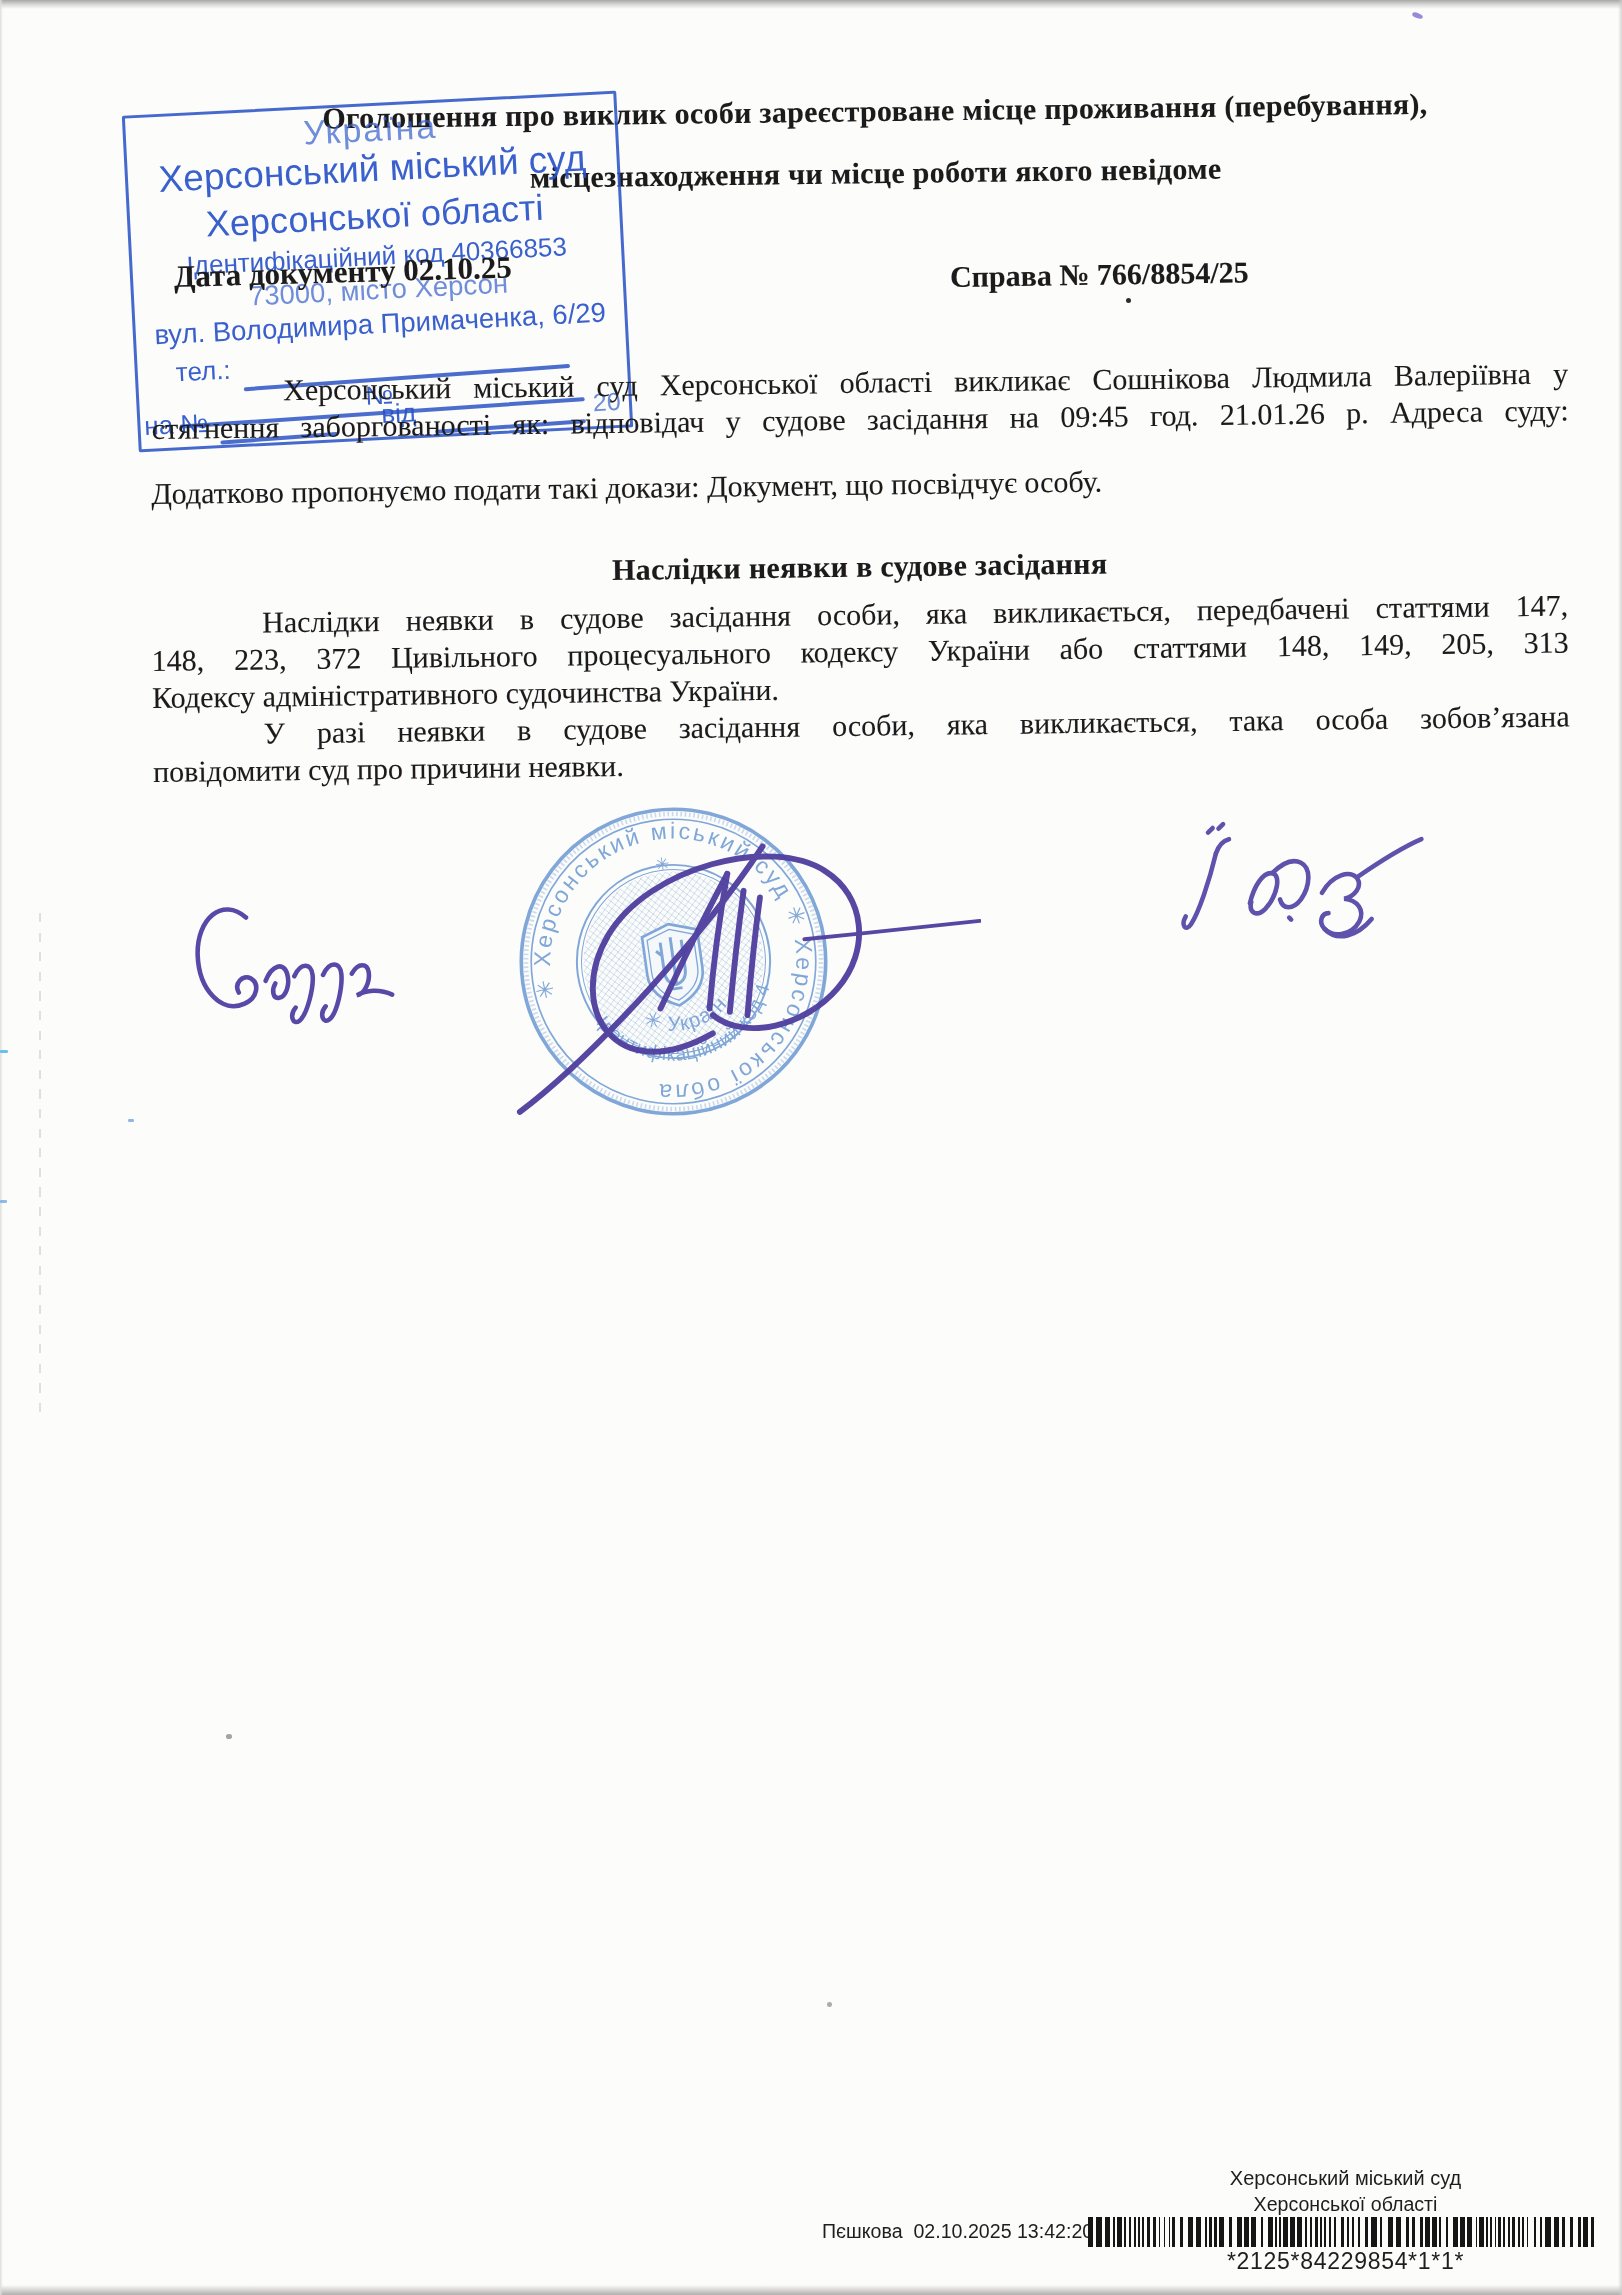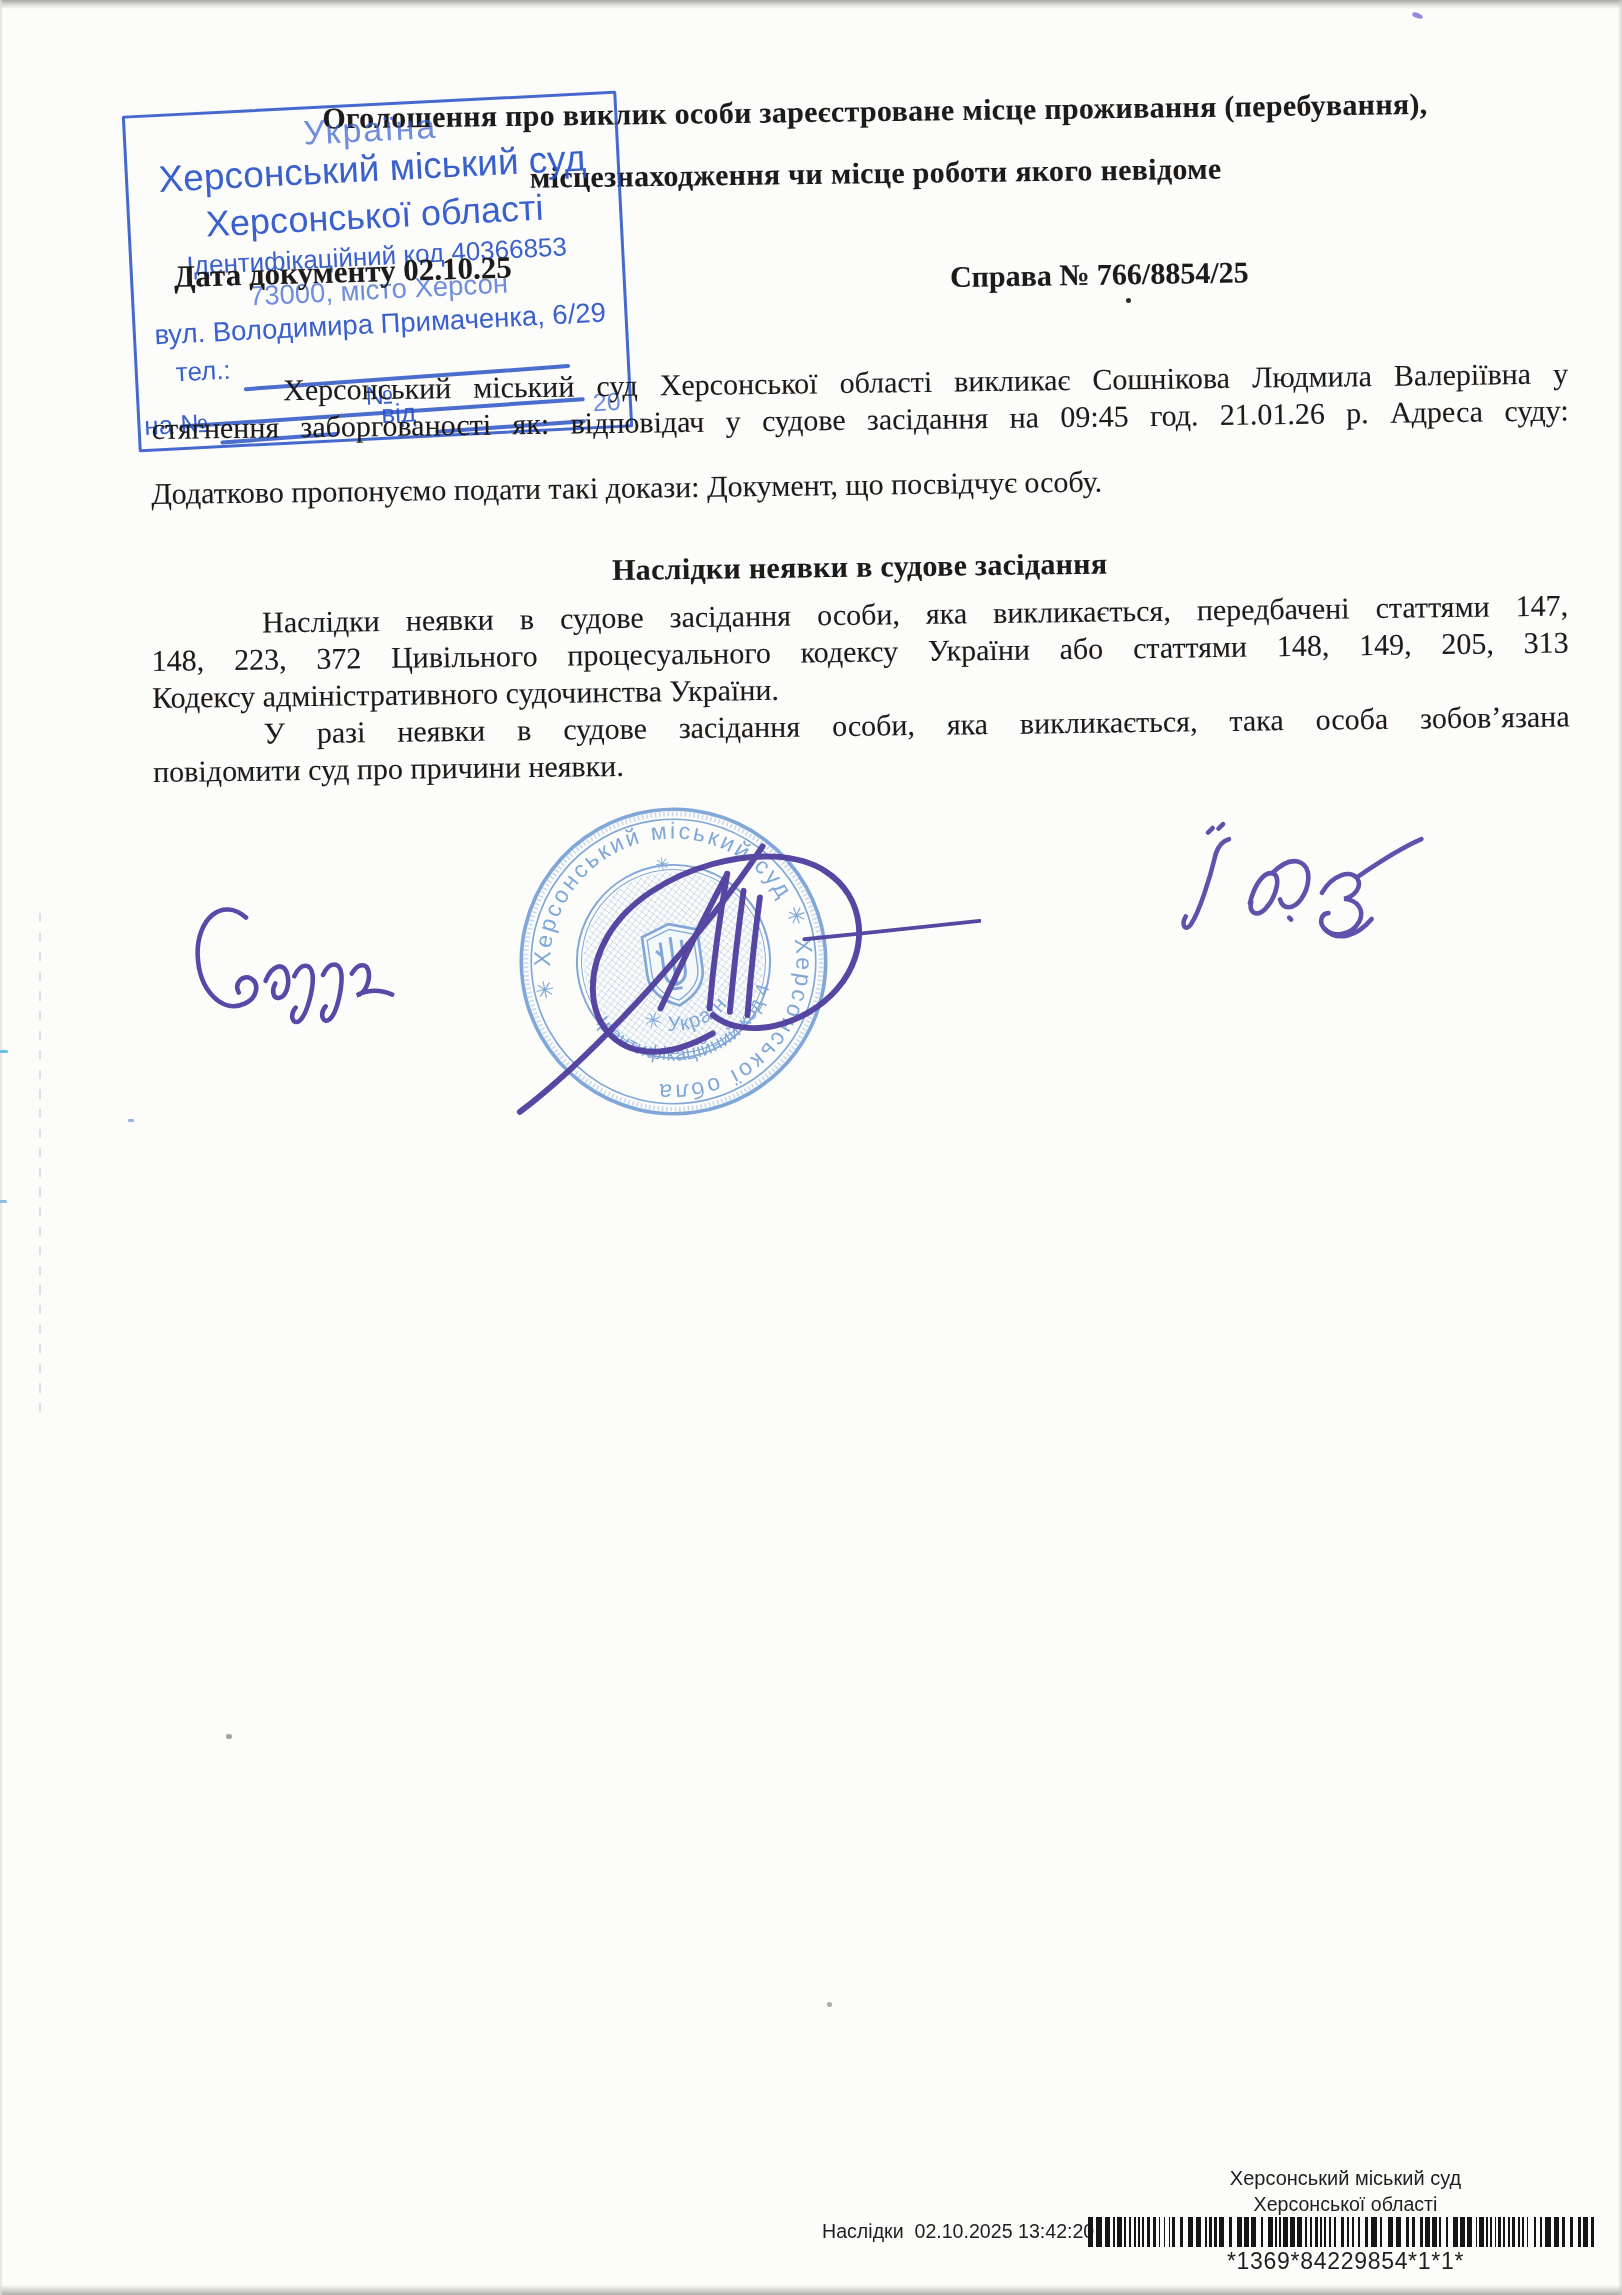--- a/index.html
+++ b/index.html
@@ -206,21 +206,21 @@
       <path d="M148,138 C154,112 168,90 182,92 C196,94 190,126 172,146 C158,160 146,152 150,136"></path>
       <path d="M182,92 C198,76 214,70 226,76 C242,84 240,112 226,132 C214,148 198,148 194,132"></path>
       <path d="M208,160 l3,3"></path>
       <path d="M258,122 C274,94 302,86 312,100 C320,112 308,128 292,131 C312,133 324,148 315,166 C304,186 276,192 262,177 C252,167 258,153 268,153"></path>
       <path d="M262,177 C282,198 312,188 334,162"></path>
       <path d="M312,98 C344,76 382,52 410,40"></path>
     </g>
   </svg>
 
   <div class="f-operator footer-sans">
-    <span>Наслідки</span>&nbsp;
+    <span>Пєшкова</span>&nbsp;
     <span>02.10.2025 13:42:20</span>
   </div>
   <div class="f-court1 footer-sans">Херсонський міський суд</div>
   <div class="f-court2 footer-sans">Херсонської області</div>
   <div class="barcode" id="barcode">
       <div style="width: 5.2px; background: rgb(21, 21, 21);"></div>
       <div style="width: 3.3px;"></div>
       <div style="width: 5.2px; background: rgb(21, 21, 21);"></div>
       <div style="width: 3.3px;"></div>
       <div style="width: 5.2px; background: rgb(21, 21, 21);"></div>
@@ -375,16 +375,16 @@
       <div style="width: 5.2px;"></div>
       <div style="width: 2.6px; background: rgb(21, 21, 21);"></div>
       <div style="width: 5.2px;"></div>
       <div style="width: 2.6px; background: rgb(21, 21, 21);"></div>
       <div style="width: 2px;"></div>
       <div style="width: 5.2px; background: rgb(21, 21, 21);"></div>
       <div style="width: 3.3px;"></div>
       <div style="width: 2.6px; background: rgb(21, 21, 21);"></div>
       <div style="width: 1.6px;"></div>
     </div>
-  <div class="f-code footer-sans">*1369*84229854*1*1*</div>
+  <div class="f-code footer-sans">*2125*84229854*1*1*</div>
 
 </div>
 
 
 </body></html>

